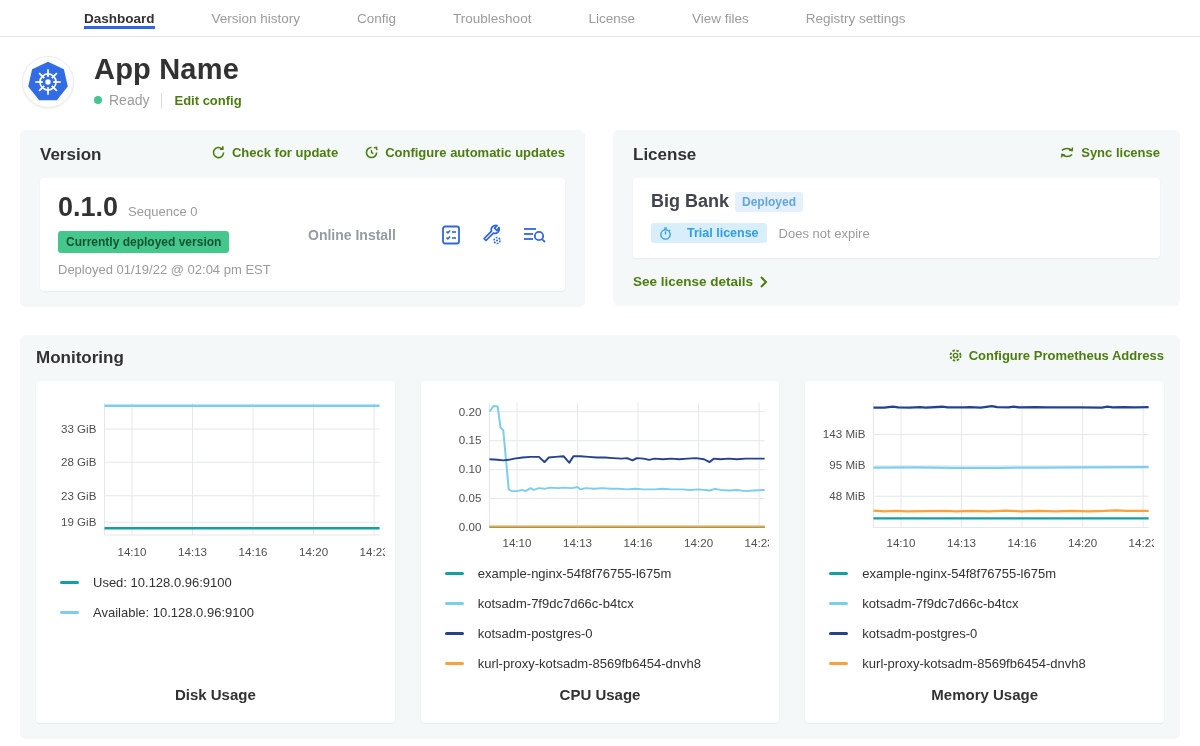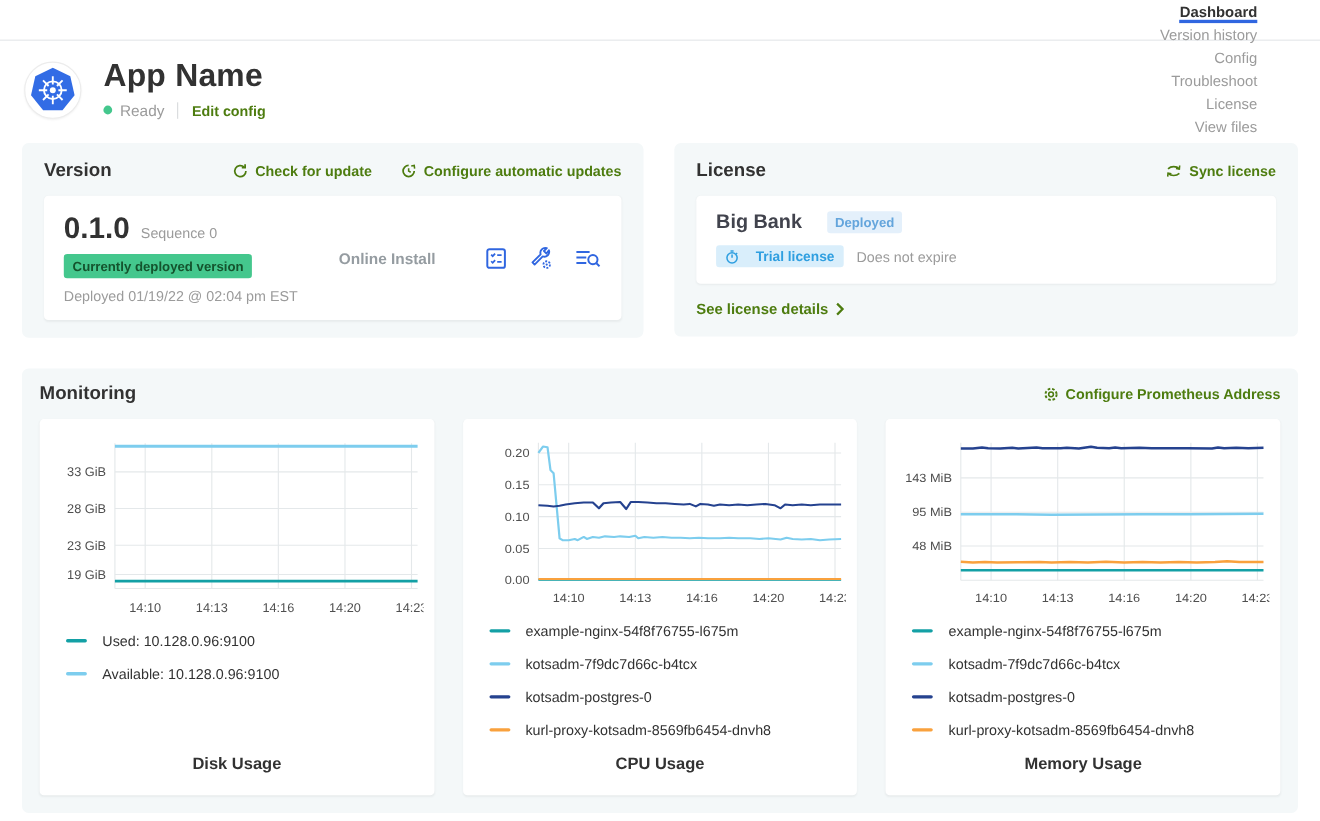--- a/index.html
+++ b/index.html
@@ -1,21 +1,21 @@
 <!DOCTYPE html>
 <html><head>
 <meta charset="utf-8">
 <style>
   * { margin:0; padding:0; box-sizing:border-box; }
   html,body { width:1200px; height:746px; background:#fff; overflow:hidden;
     font-family:"Liberation Sans", sans-serif; color:#323232; }
 
   
   .topnav { height:37px; background:#fff; border-bottom:1px solid #e3e6e8;
-    display:flex; align-items:flex-end; padding-left:116px;flex-direction:column; }
+    display:flex; align-items:center; padding-left:84px; }
   .tab { font-size:13.5px; color:#9b9b9b; display:flex; align-items:center;
     margin-right:57px; cursor:pointer; border-bottom:3px solid transparent; padding-top:3px; }
   .tab.active { color:#323232; font-weight:700; border-bottom-color:#3066e0; }
 
   
   .app-header { display:flex; align-items:flex-end; padding:16px 0 14px 22px; }
   .app-logo { width:52px; height:52px; border-radius:50%; background:#fff;
     border:1px solid #ececec; box-shadow:0 1px 2px rgba(0,0,0,.06);
     display:flex; align-items:center; justify-content:center; }
   .app-meta { margin-left:20px; }
@@ -24,21 +24,21 @@
   .status-dot { width:8px; height:8px; border-radius:50%; background:#44c78d; margin-right:7px; }
   .status-text { font-size:14px; color:#9b9b9b; }
   .vdiv { width:1px; height:15px; background:#d7dadc; margin:0 12px; }
   .link { color:#4d7c0f; font-weight:700; font-size:13px; cursor:pointer; text-decoration:none;
     display:inline-flex; align-items:center; gap:6px; }
   .link svg { flex:0 0 auto; }
 
   
   .panels { display:flex; gap:28px; padding:0 20px; margin-top:8px; align-items:flex-start; }
   .panel { background:#f4f8f9; border-radius:6px; padding:15px 20px 16px; }
-  .panel-head { display:flex; align-items:center; justify-content:space-between; }
+  .panel-head { display:flex; align-items:flex-start; justify-content:space-between; }
   .panel-title { font-size:17px; font-weight:700; }
   .head-links { display:flex; gap:26px; }
 
   .version-panel { width:565px; }
   .license-panel { width:567px; }
 
   .inner-card { background:#fff; border-radius:4px; box-shadow:0 1px 2px rgba(0,0,0,.05);
     margin-top:13px; padding:14px 18px; }
 
   .version-card { display:flex; align-items:center; }
@@ -49,21 +49,21 @@
   .deployed-badge { display:inline-block; margin-top:8px; background:#44c78d; color:#14532d;
     font-size:12px; font-weight:700; padding:4px 8px; border-radius:3px; }
   .v-deployed { margin-top:9px; font-size:13px; color:#9b9b9b; }
   .v-mid { flex:1; font-size:14px; font-weight:700; color:#959ca1; }
   .v-icons { display:flex; gap:17px; color:#3066e0; }
   .v-icons .icon-btn { cursor:pointer; display:flex; }
 
   .see-link { margin-top:14px; }
 
   .license-card { padding:13px 18px 15px; }
-  .lic-row1 { display:flex; align-items:center; gap:23px; }
+  .lic-row1 { display:flex; align-items:center; gap:6px; }
   .lic-name { font-size:18px; font-weight:700; color:#41434d; }
   .chan-badge { background:#e4f0fb; color:#64a5dc; font-size:12px; font-weight:700;
     padding:3px 7px; border-radius:3px; }
   .lic-row2 { display:flex; align-items:center; gap:12px; margin-top:11px; }
   .trial-badge { background:#d9eefb; color:#2f9fe0; font-size:12.5px; font-weight:700;
     padding:3px 8px; border-radius:3px; display:inline-flex; align-items:center; gap:15px; }
   .no-expire { font-size:13px; color:#9b9b9b; }
 
   
   .monitoring { margin:28px 20px 0; background:#f4f8f9; border-radius:6px;

